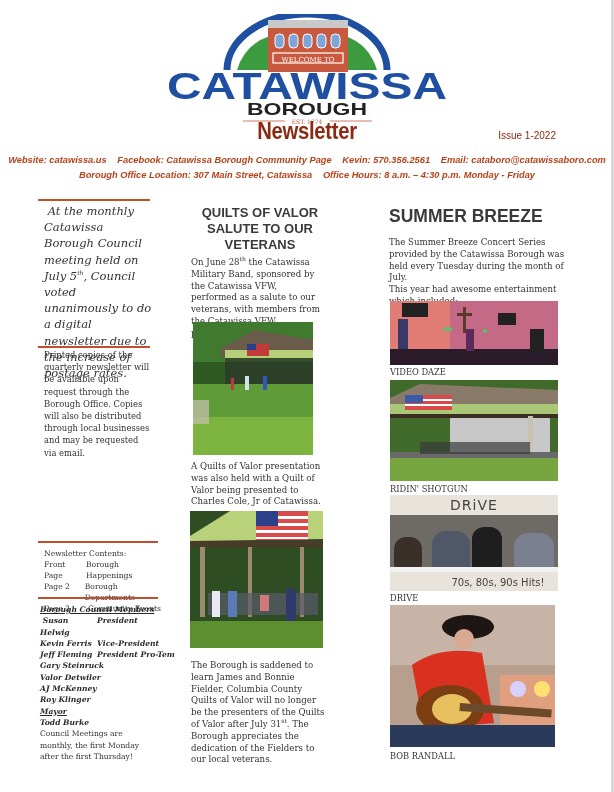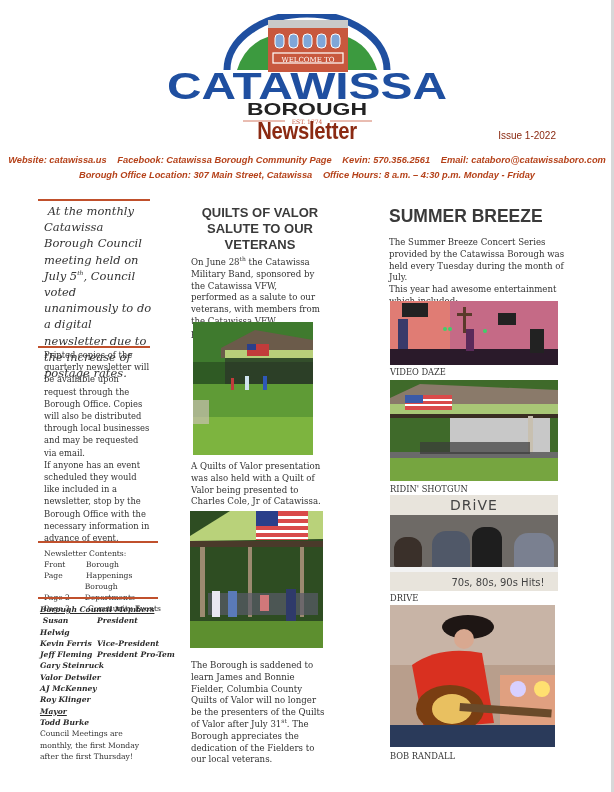--- a/index.html
+++ b/index.html
@@ -17,21 +17,21 @@
 
   .contact { left:0; width:614px; text-align:center; font-family:"Liberation Sans", sans-serif; font-style:italic;
         font-weight:bold; font-size:9.3px; color:#b5421a; }
   .contact span { margin:0 4px; }
 
   
   .rule { height:2px; background:#c0502c; }
   .intro { left:44px; top:200px; width:108px; font-style:italic; font-size:11.5px; line-height:16.2px; color:#333; }
   .printed { left:44px; top:349px; width:108px; font-size:8.4px; line-height:12.2px; color:#333; }
   .contents { left:44px; top:548px; width:120px; font-size:7.6px; line-height:11px; color:#333; }
-  .contents .row { display:flex;align-items:flex-end; }
+  .contents .row { display:flex; }
   .contents .row .k { width:44px; }
   .council { left:40px; top:604px; width:135px; font-size:7.6px; line-height:11.3px; color:#333; }
   .council .it { font-style:italic; font-weight:bold; color:#2a2a2a; }
   .council .u { text-decoration:underline; }
   .council .row { display:flex; }
   .council .row .k { width:57px; }
 
   
   .mid-head { left:190px; top:205px; width:140px; text-align:center; font-family:"Liberation Sans", sans-serif;
         font-weight:bold; font-size:13px; line-height:16px; color:#3a3a3a; }
@@ -89,21 +89,20 @@
   <span>Office Hours: 8 a.m. – 4:30 p.m. Monday - Friday</span>
 </div>
 
 <div class="abs rule" style="left:38px;top:199px;width:112px;"></div>
 <div class="abs intro" style="top:203px;">
   &nbsp;<span>At the monthly Catawissa Borough Council meeting held on July 5</span><sup>th</sup><span>, Council  voted unanimously to do a digital newsletter due to the increase of postage rates.</span>
 </div>
 <div class="abs rule" style="left:38px;top:346px;width:112px;"></div>
 <div class="abs printed">
   <div>Printed copies of the quarterly newsletter will be available upon request through the Borough Office.  Copies will also be distributed through local businesses and may be requested via email.</div>
-  <div>If anyone has an event scheduled they would like included in a newsletter, stop by the Borough Office with the necessary information in advance of event.</div>
 </div>
 <div class="abs rule" style="left:38px;top:541px;width:120px;"></div>
 <div class="abs contents">
   <div>Newsletter Contents:</div>
   <div class="row">
       <span class="k">Front Page</span>
       <span>Borough Happenings</span>
     </div>
   <div class="row">
       <span class="k">Page 2</span>

